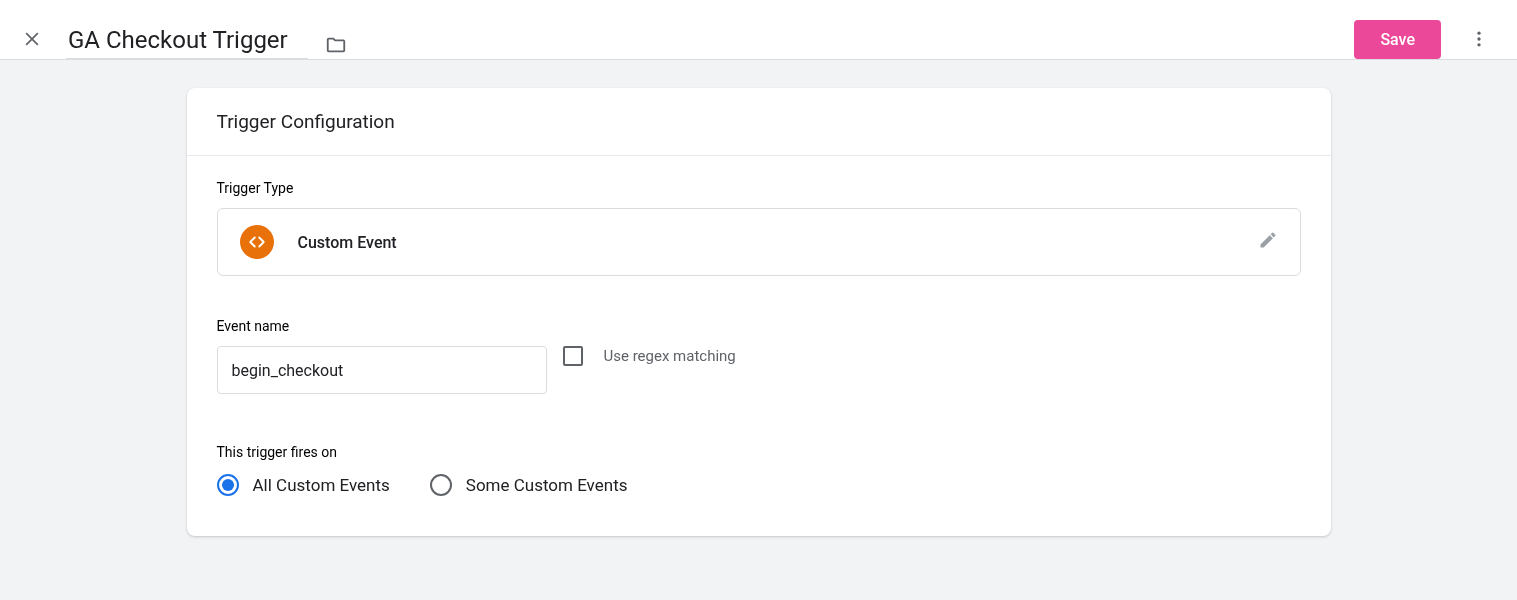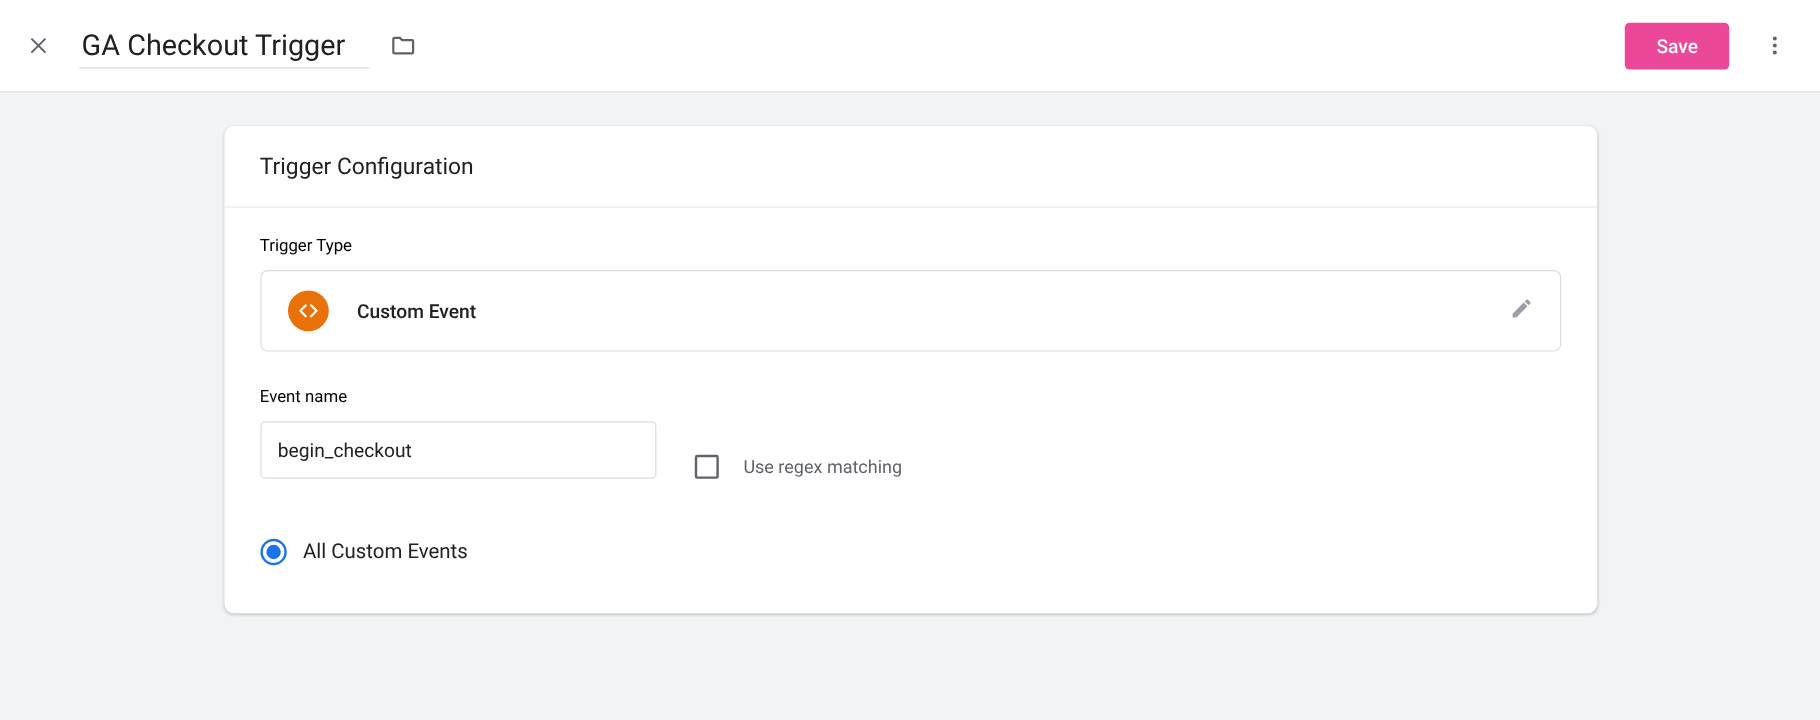--- a/index.html
+++ b/index.html
@@ -6,22 +6,22 @@
   body {
     font-family: 'Google Sans', Roboto, Arial, sans-serif;
     background: #f1f3f4;
     color: #202124;
     width: 1517px;
     height: 600px;
     overflow: hidden;
   }
   .header {
     display: flex;
-    align-items: center;
-    height: 77px;
+    align-items: flex-end;
+    height: 60px;
     background: #fff;
     padding: 0 18px 0 12px;
     border-bottom: 1px solid #dadce0;
   }
   .close-btn {
     width: 40px;
     height: 40px;
     border-radius: 50%;
     display: flex;
     align-items: center;
@@ -101,21 +101,21 @@
     font-size: 14px;
     color: #000000;
     margin-bottom: 12px;
   }
   .trigger-type-box {
     border: 1px solid #dadce0;
     border-radius: 6px;
     display: flex;
     align-items: center;
     padding: 16px 22px;
-    margin-bottom: 30px;
+    margin-bottom: 42px;
     cursor: pointer;
     position: relative;
   }
   .trigger-icon {
     width: 34px;
     height: 34px;
     border-radius: 50%;
     background: #e8710a;
     display: flex;
     align-items: center;
@@ -130,22 +130,22 @@
   }
   .edit-icon {
     position: absolute;
     right: 22px;
     top: 50%;
     transform: translateY(-50%);
     color: #9aa0a6;
   }
   .event-row {
     display: flex;
-    align-items: flex-end;
-    gap: 32px;
+    align-items: flex-start;
+    gap: 16px;
     margin-bottom: 50px;
   }
   .event-input {
     width: 330px;
     height: 48px;
     border: 1px solid #dadce0;
     border-radius: 4px;
     padding: 0 14px;
     font-size: 16px;
     font-family: inherit;
@@ -256,22 +256,27 @@
 
       <div class="field-label">Event name</div>
       <div class="event-row">
         <input class="event-input" type="text" value="begin_checkout" style="">
         <label class="checkbox-group">
           <span class="checkbox"></span>
           <span class="checkbox-label">Use regex matching</span>
         </label>
       </div>
 
+      <div class="field-label">This trigger fires on</div>
       <div class="radio-row">
         <label class="radio-group">
           <span class="radio selected"></span>
           <span class="radio-label">All Custom Events</span>
         </label>
+        <label class="radio-group">
+          <span class="radio"></span>
+          <span class="radio-label">Some Custom Events</span>
+        </label>
       </div>
 
     </div>
   </div>
 </div>
 
 </body></html>

